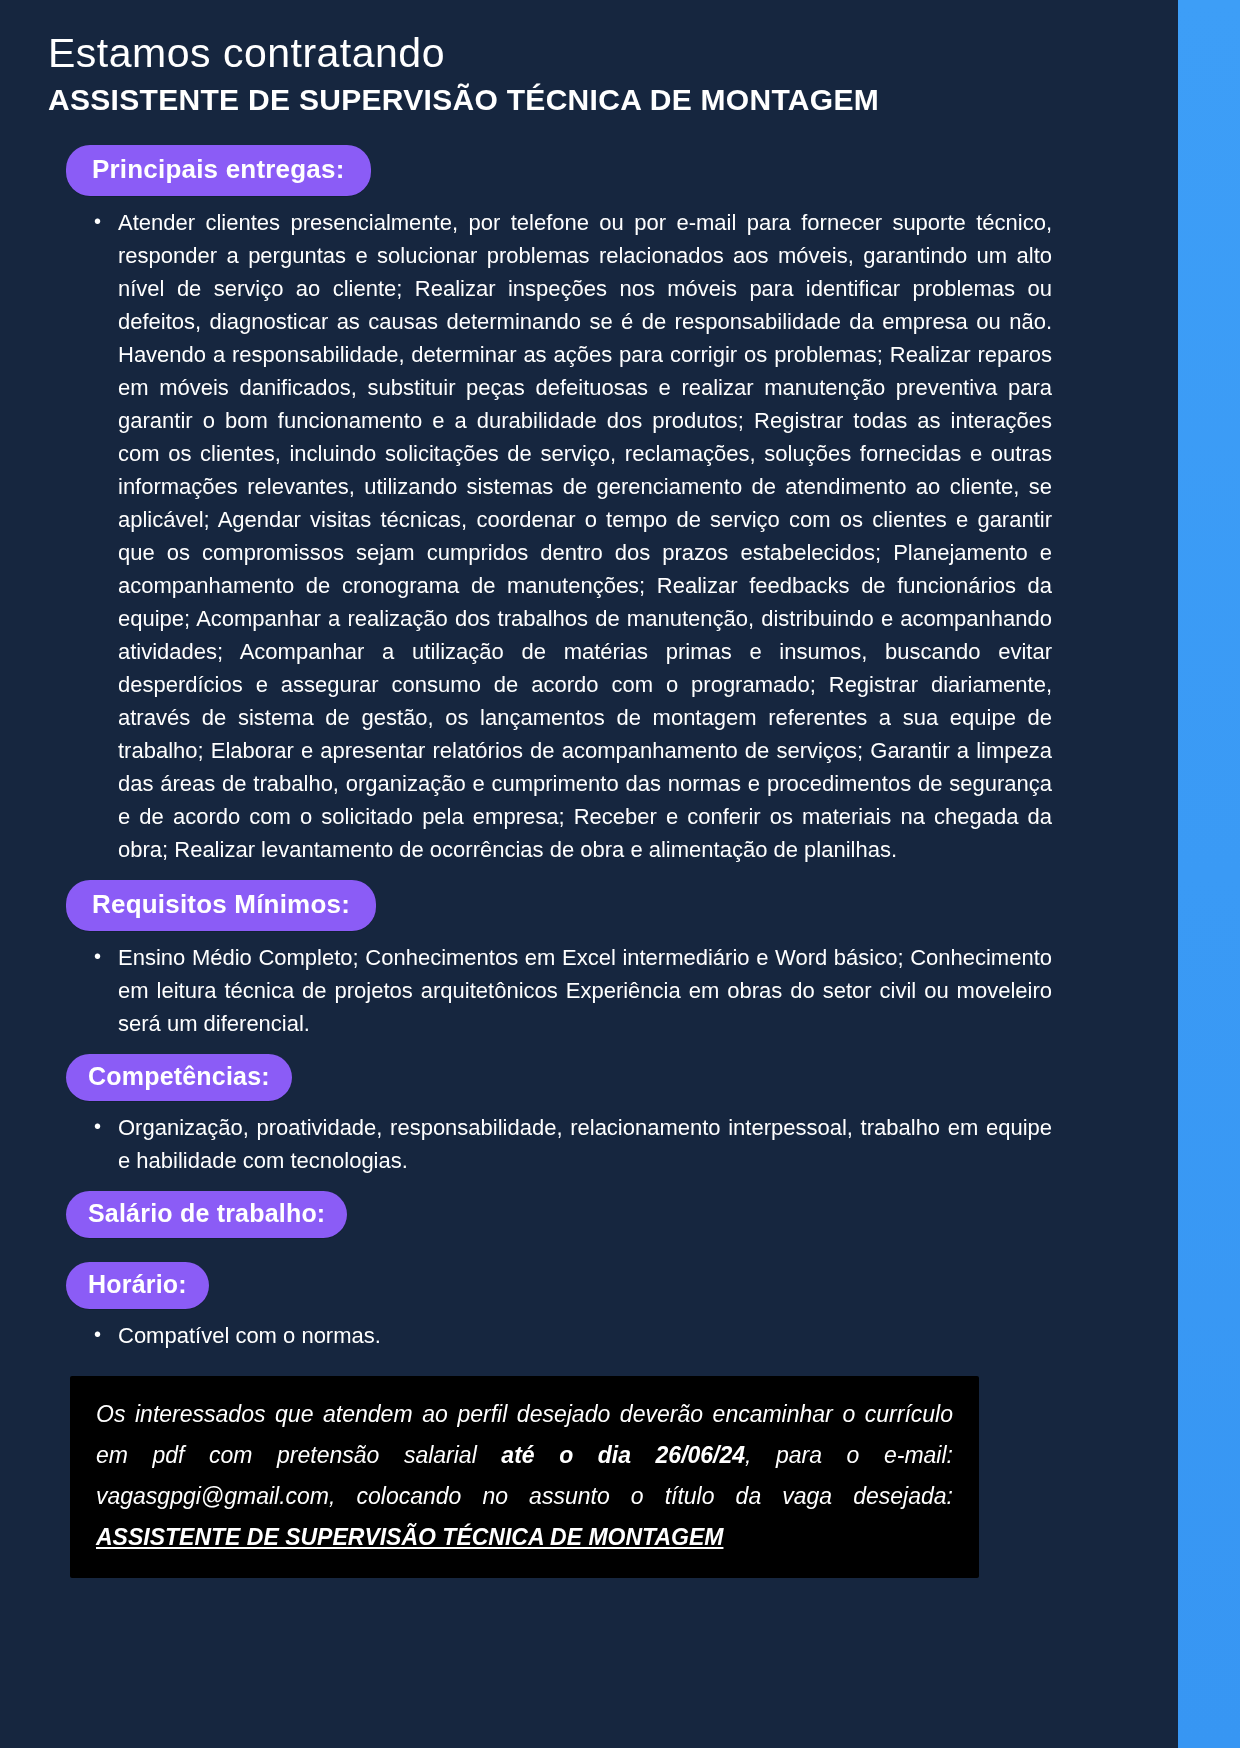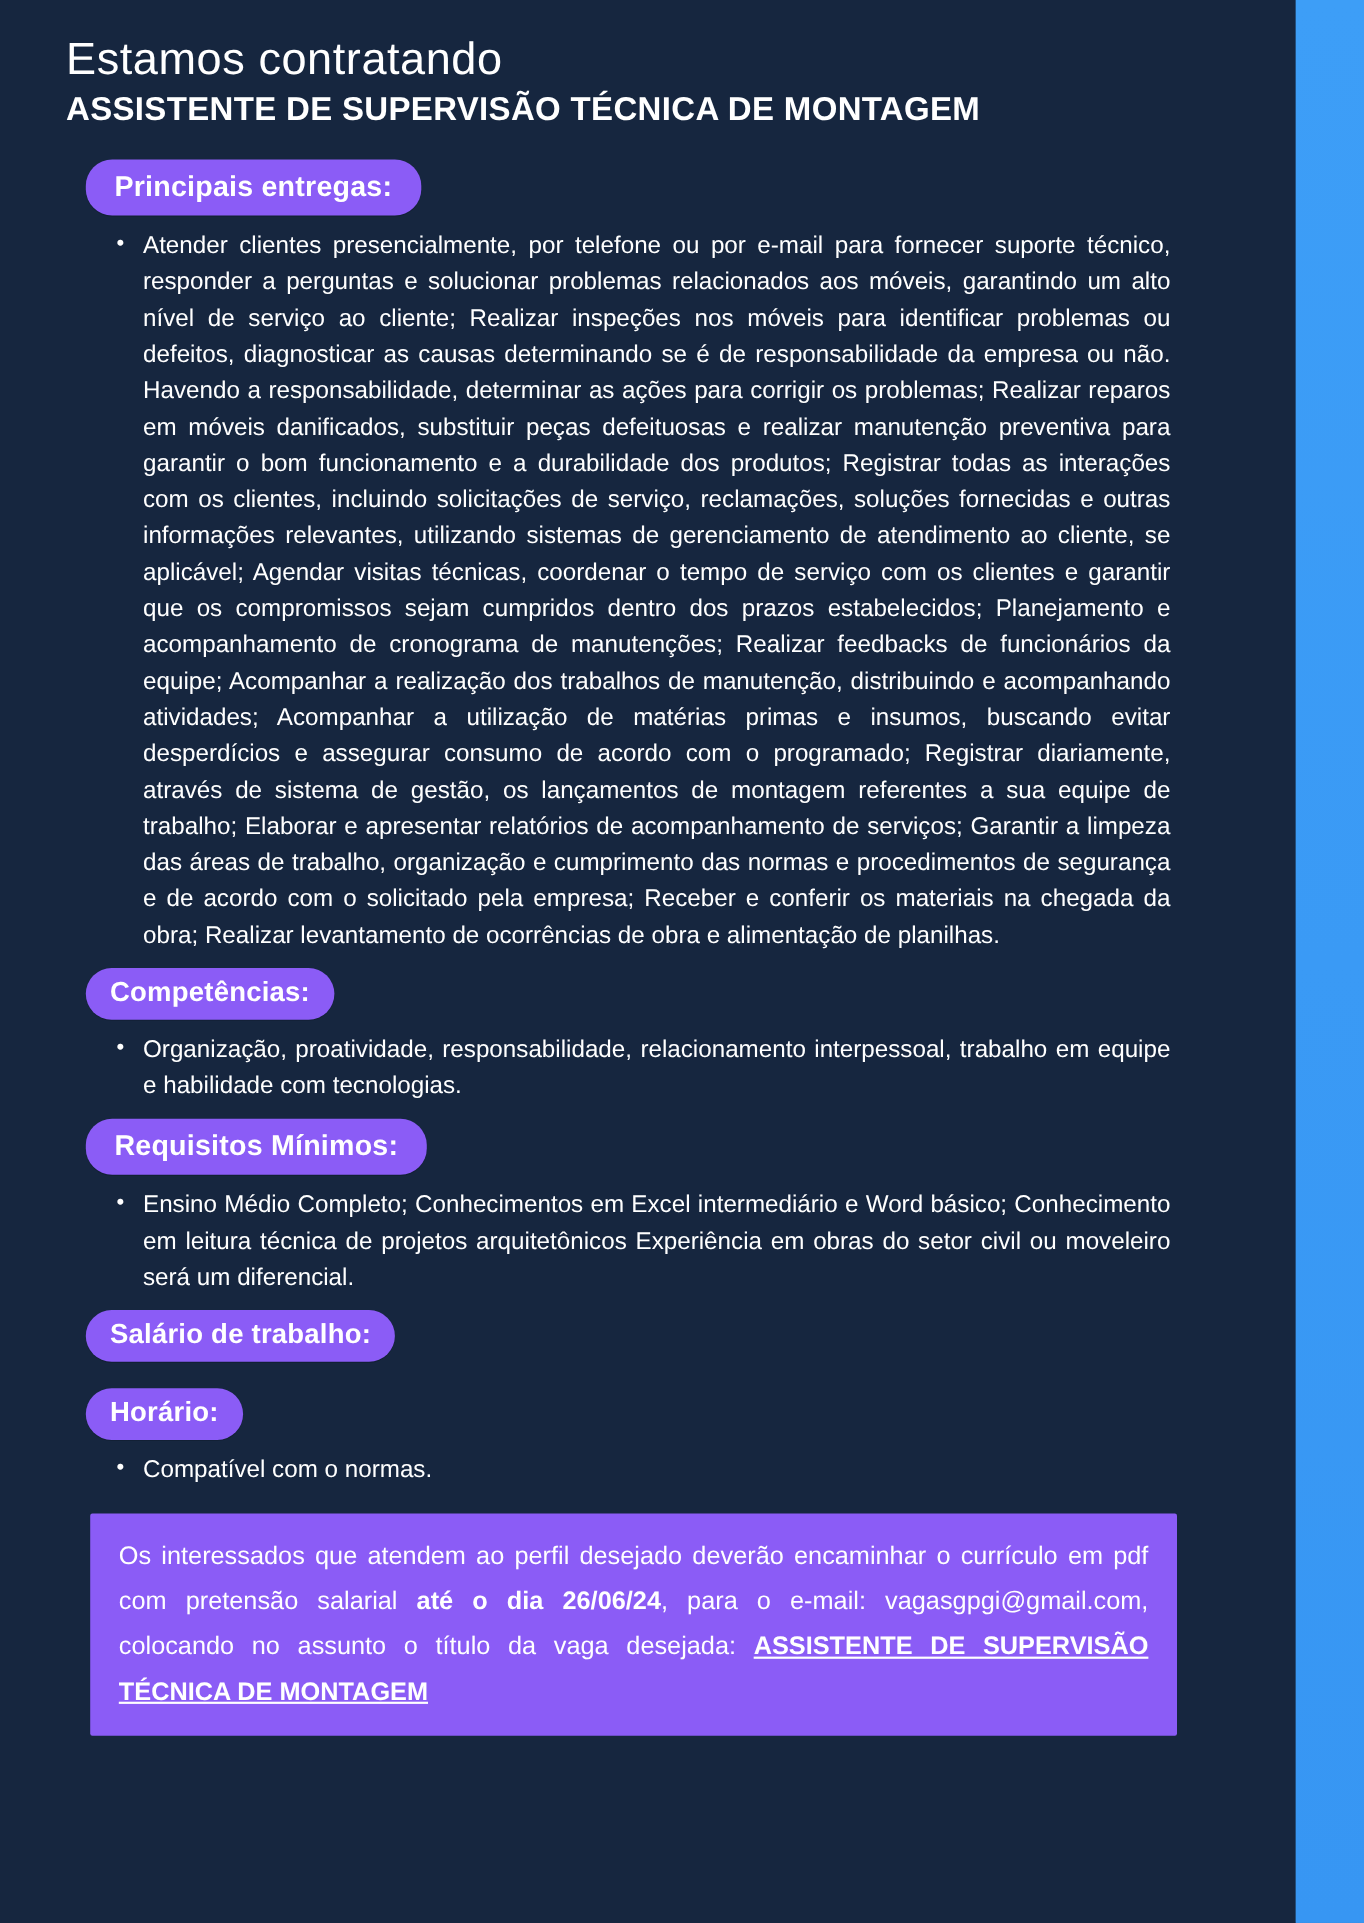--- a/index.html
+++ b/index.html
@@ -32,21 +32,21 @@
   .side-stripe-inner {
     position: absolute;
     top: 0;
     right: 0;
     width: 62px;
     height: 100%;
     background: linear-gradient(180deg, #3d9ef7 0%, #3796f3 100%);
   }
   .content {
     position: absolute;
-    left: 12px;
+    left: 0;
     top: 0;
     width: 1078px;
     height: 100%;
     padding: 0 26px 0 48px;
     box-sizing: border-box;
   }
 
   .headline {
     font-size: 41px;
     font-weight: 400;
@@ -101,25 +101,26 @@
     top: -1px;
     font-size: 20px;
     color: #ffffff;
   }
   li.loose {
     line-height: 34px;
   }
 
   .footer-box {
     margin: 24px 0 0 22px;
-    width: 988px;
+    width: 909px;
     box-sizing: border-box;
-    background: #8b5cf6;
+    background: #000000;
     padding: 18px 26px 20px 26px;
     border-radius: 2px;
+    font-style: italic;
   }
   .footer-box p {
     margin: 0;
     font-size: 23px;
     line-height: 41px;
     text-align: justify;
     color: #ffffff;
     font-weight: 300;
   }
   .footer-box b {
@@ -145,30 +146,30 @@
     <div class="job-title">ASSISTENTE DE SUPERVISÃO TÉCNICA DE MONTAGEM</div>
 
     <div>
       <div class="pill">Principais entregas:</div>
       <ul class="bullets">
         <li class="loose">Atender clientes presencialmente, por telefone ou por e-mail para fornecer suporte técnico, responder a perguntas e solucionar problemas relacionados aos móveis, garantindo um alto nível de serviço ao cliente; Realizar inspeções nos móveis para identificar problemas ou defeitos, diagnosticar as causas determinando se é de responsabilidade da empresa ou não. Havendo a responsabilidade, determinar as ações para corrigir os problemas; Realizar reparos em móveis danificados, substituir peças defeituosas e realizar manutenção preventiva para garantir o bom funcionamento e a durabilidade dos produtos; Registrar todas as interações com os clientes, incluindo solicitações de serviço, reclamações, soluções fornecidas e outras informações relevantes, utilizando sistemas de gerenciamento de atendimento ao cliente, se aplicável; Agendar visitas técnicas, coordenar o tempo de serviço com os clientes e garantir que os compromissos sejam cumpridos dentro dos prazos estabelecidos; Planejamento e acompanhamento de cronograma de manutenções; Realizar feedbacks de funcionários da equipe; Acompanhar a realização dos trabalhos de manutenção, distribuindo e acompanhando atividades; Acompanhar a utilização de matérias primas e insumos, buscando evitar desperdícios e assegurar consumo de acordo com o programado; Registrar diariamente, através de sistema de gestão, os lançamentos de montagem referentes a sua equipe de trabalho; Elaborar e apresentar relatórios de acompanhamento de serviços; Garantir a limpeza das áreas de trabalho, organização e cumprimento das normas e procedimentos de segurança e de acordo com o solicitado pela empresa; Receber e conferir os materiais na chegada da obra; Realizar levantamento de ocorrências de obra e alimentação de planilhas.</li>
       </ul>
     </div>
 
     <div>
-      <div class="pill small">Competências:</div>
+      <div class="pill">Requisitos Mínimos:</div>
       <ul class="bullets">
-        <li>Organização, proatividade, responsabilidade, relacionamento interpessoal, trabalho em equipe e habilidade com tecnologias.</li>
+        <li>Ensino Médio Completo; Conhecimentos em Excel intermediário e Word básico; Conhecimento em leitura técnica de projetos arquitetônicos Experiência em obras do setor civil ou moveleiro será um diferencial.</li>
       </ul>
     </div>
 
     <div>
-      <div class="pill">Requisitos Mínimos:</div>
+      <div class="pill small">Competências:</div>
       <ul class="bullets">
-        <li>Ensino Médio Completo; Conhecimentos em Excel intermediário e Word básico; Conhecimento em leitura técnica de projetos arquitetônicos Experiência em obras do setor civil ou moveleiro será um diferencial.</li>
+        <li>Organização, proatividade, responsabilidade, relacionamento interpessoal, trabalho em equipe e habilidade com tecnologias.</li>
       </ul>
     </div>
 
     <div>
       <div class="pill small">Salário de trabalho:</div>
     </div>
 
     <div>
       <div class="pill small">Horário:</div>
       <ul class="bullets">

